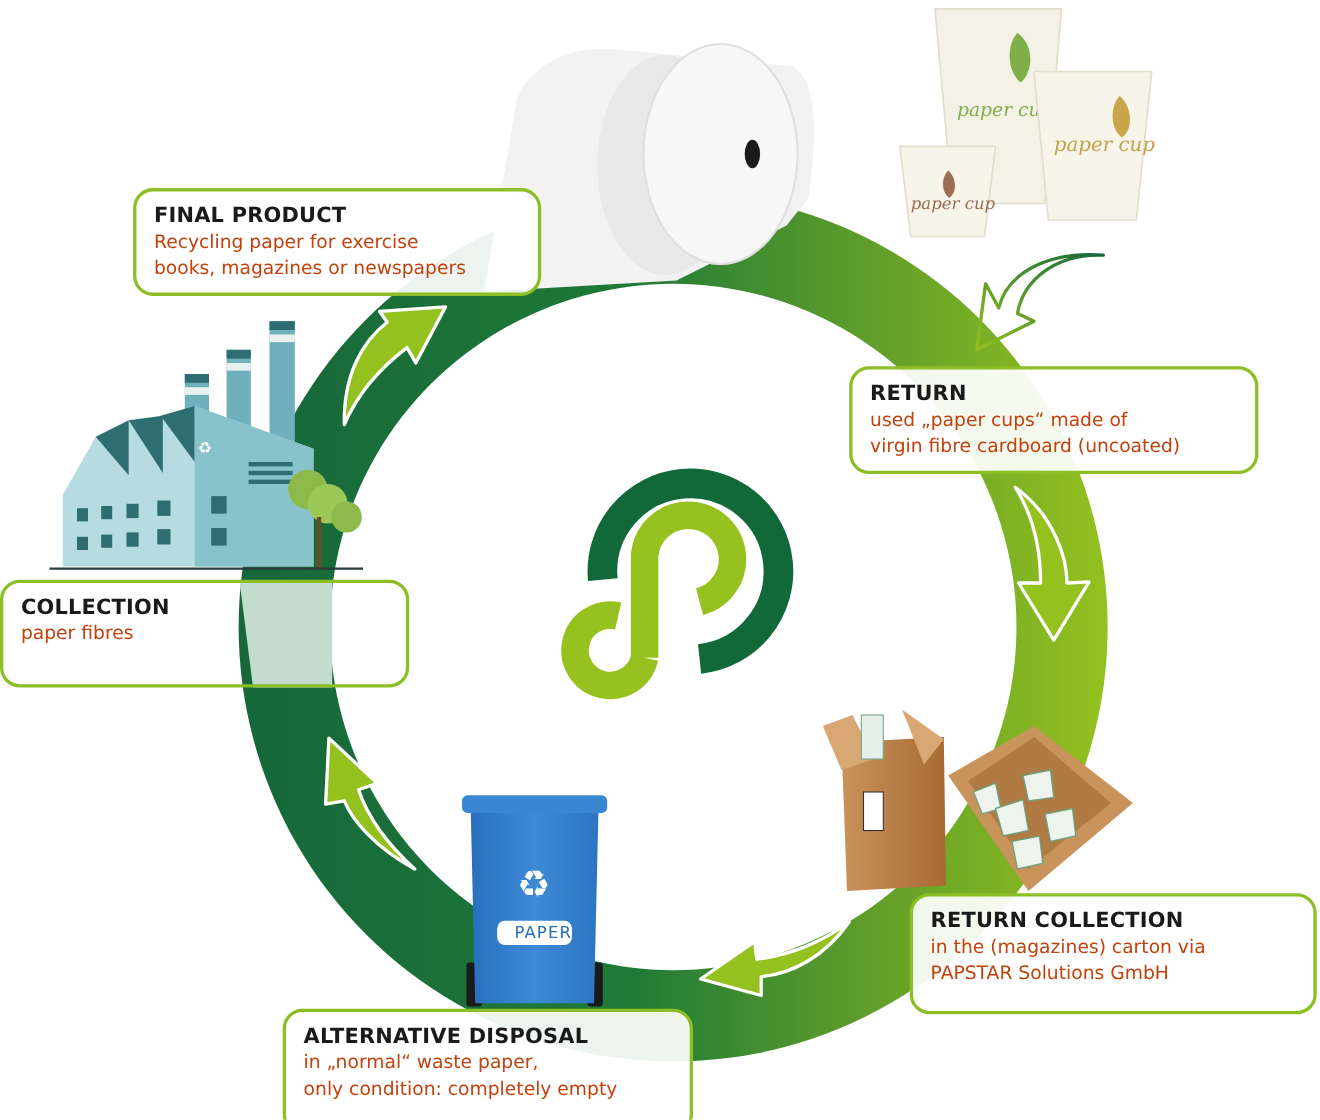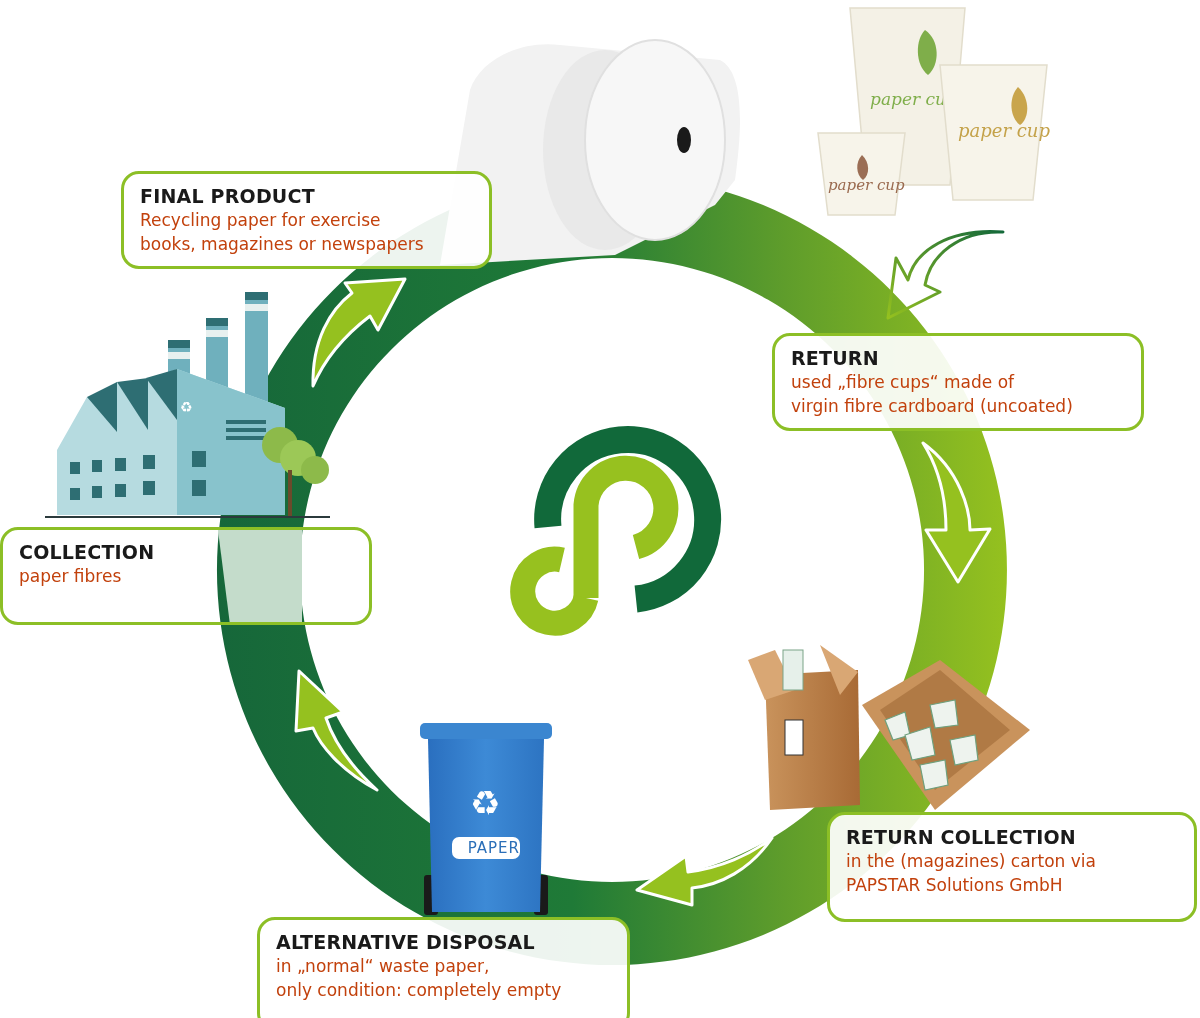--- a/index.html
+++ b/index.html
@@ -166,21 +166,21 @@
 <div class="bin-label">PAPER</div>
 
 <div class="box" id="box-final">
   <div class="title">FINAL PRODUCT</div>
   <div class="desc">Recycling paper for exercise</div>
   <div class="desc">books, magazines or newspapers</div>
 </div>
 
 <div class="box" id="box-return">
   <div class="title">RETURN</div>
-  <div class="desc">used „fibre cups“ made of</div>
+  <div class="desc">used „paper cups“ made of</div>
   <div class="desc">virgin fibre cardboard (uncoated)</div>
 </div>
 
 <div class="box" id="box-collection">
   <div class="title">RETURN COLLECTION</div>
   <div class="desc">in the (magazines) carton via</div>
   <div class="desc">PAPSTAR Solutions GmbH</div>
 </div>
 
 <div class="box" id="box-disposal">

